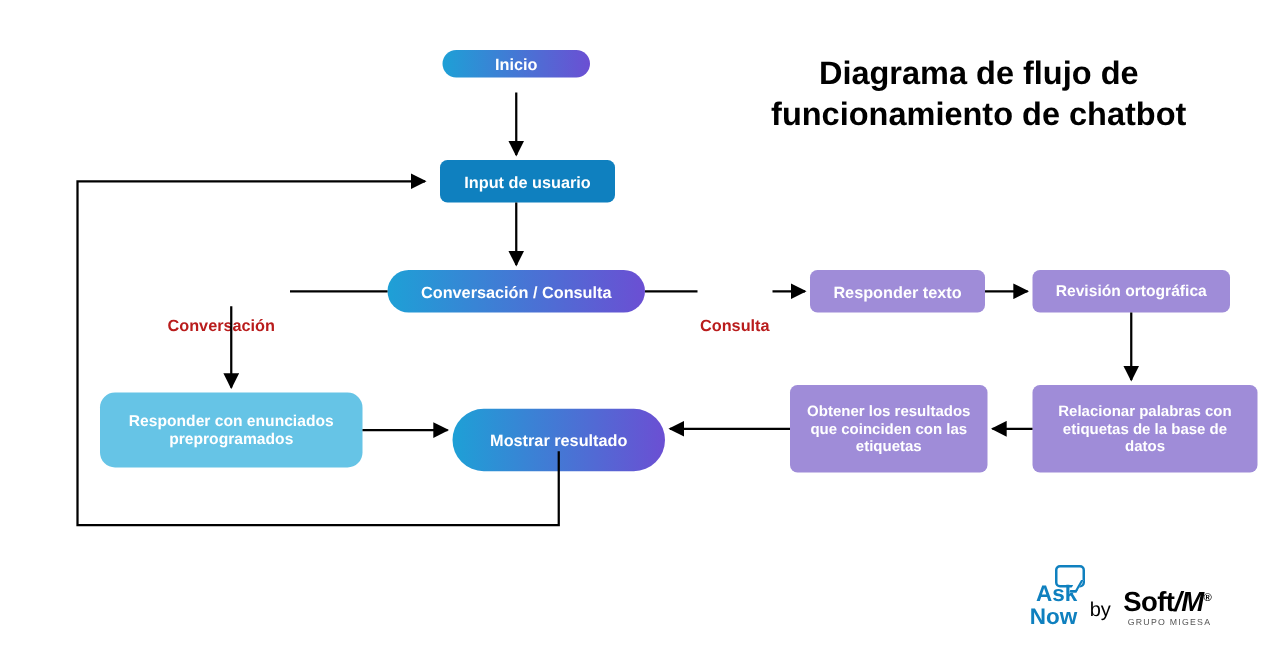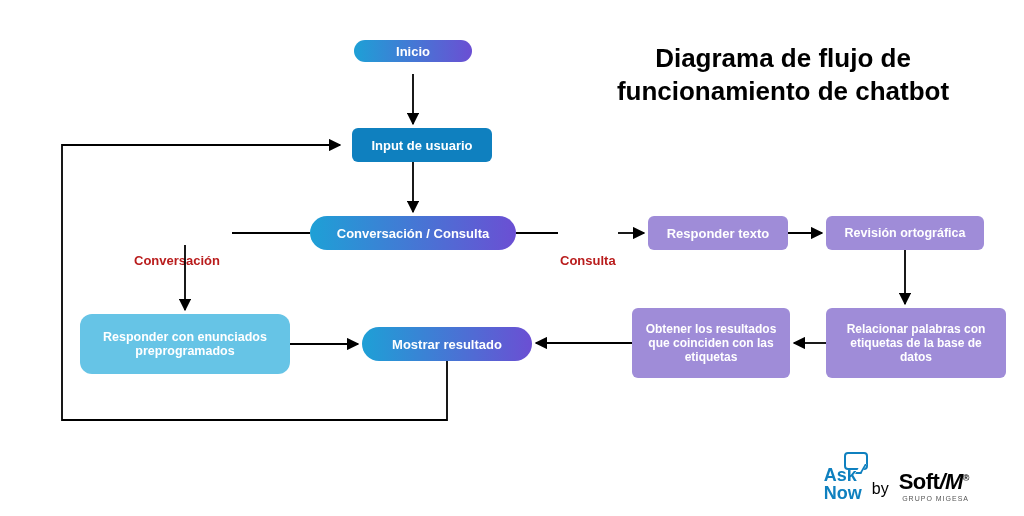--- a/index.html
+++ b/index.html
@@ -73,21 +73,21 @@
     bottom: 14px;
     display: flex;
     align-items: flex-end;
     gap: 8px;
     color: #000;
   }
   .asknow-box {
     position: relative;
     display: flex;
     flex-direction: column;
-    align-items: flex-start;
+    align-items: flex-end;
     line-height: 1;
     font-weight: 700;
   }
   .asknow-ask { color: #0f80bf; font-size: 18px; }
   .asknow-now { color: #0f80bf; font-size: 18px; }
   .asknow-bubble {
     position: absolute;
     top: -14px; right: -6px;
     width: 20px; height: 14px;
     border: 2px solid #0f80bf;
@@ -128,21 +128,21 @@
   </div>
 
   <div class="node pill grad-conv" style="left:310px; top:216px; width:206px; height:34px;">
     <span>Conversación / Consulta</span>
   </div>
 
   <div class="node rect blue-light" style="left:80px; top:314px; width:210px; height:60px; font-size:12.5px;border-radius:12px;">
     <span>Responder con enunciados preprogramados</span>
   </div>
 
-  <div class="node pill grad-result" style="left:362px; top:327px; width:170px; height:34px;">
+  <div class="node pill grad-result" style="left:362px; top:327px; width:170px; height:50px;">
     <span>Mostrar resultado</span>
   </div>
 
   <div class="node rect purple" style="left:648px; top:216px; width:140px; height:34px;">
     <span>Responder texto</span>
   </div>
 
   <div class="node rect purple" style="left:826px; top:216px; width:158px; height:34px; font-size:12.5px;">
     <span>Revisión ortográfica</span>
   </div>

